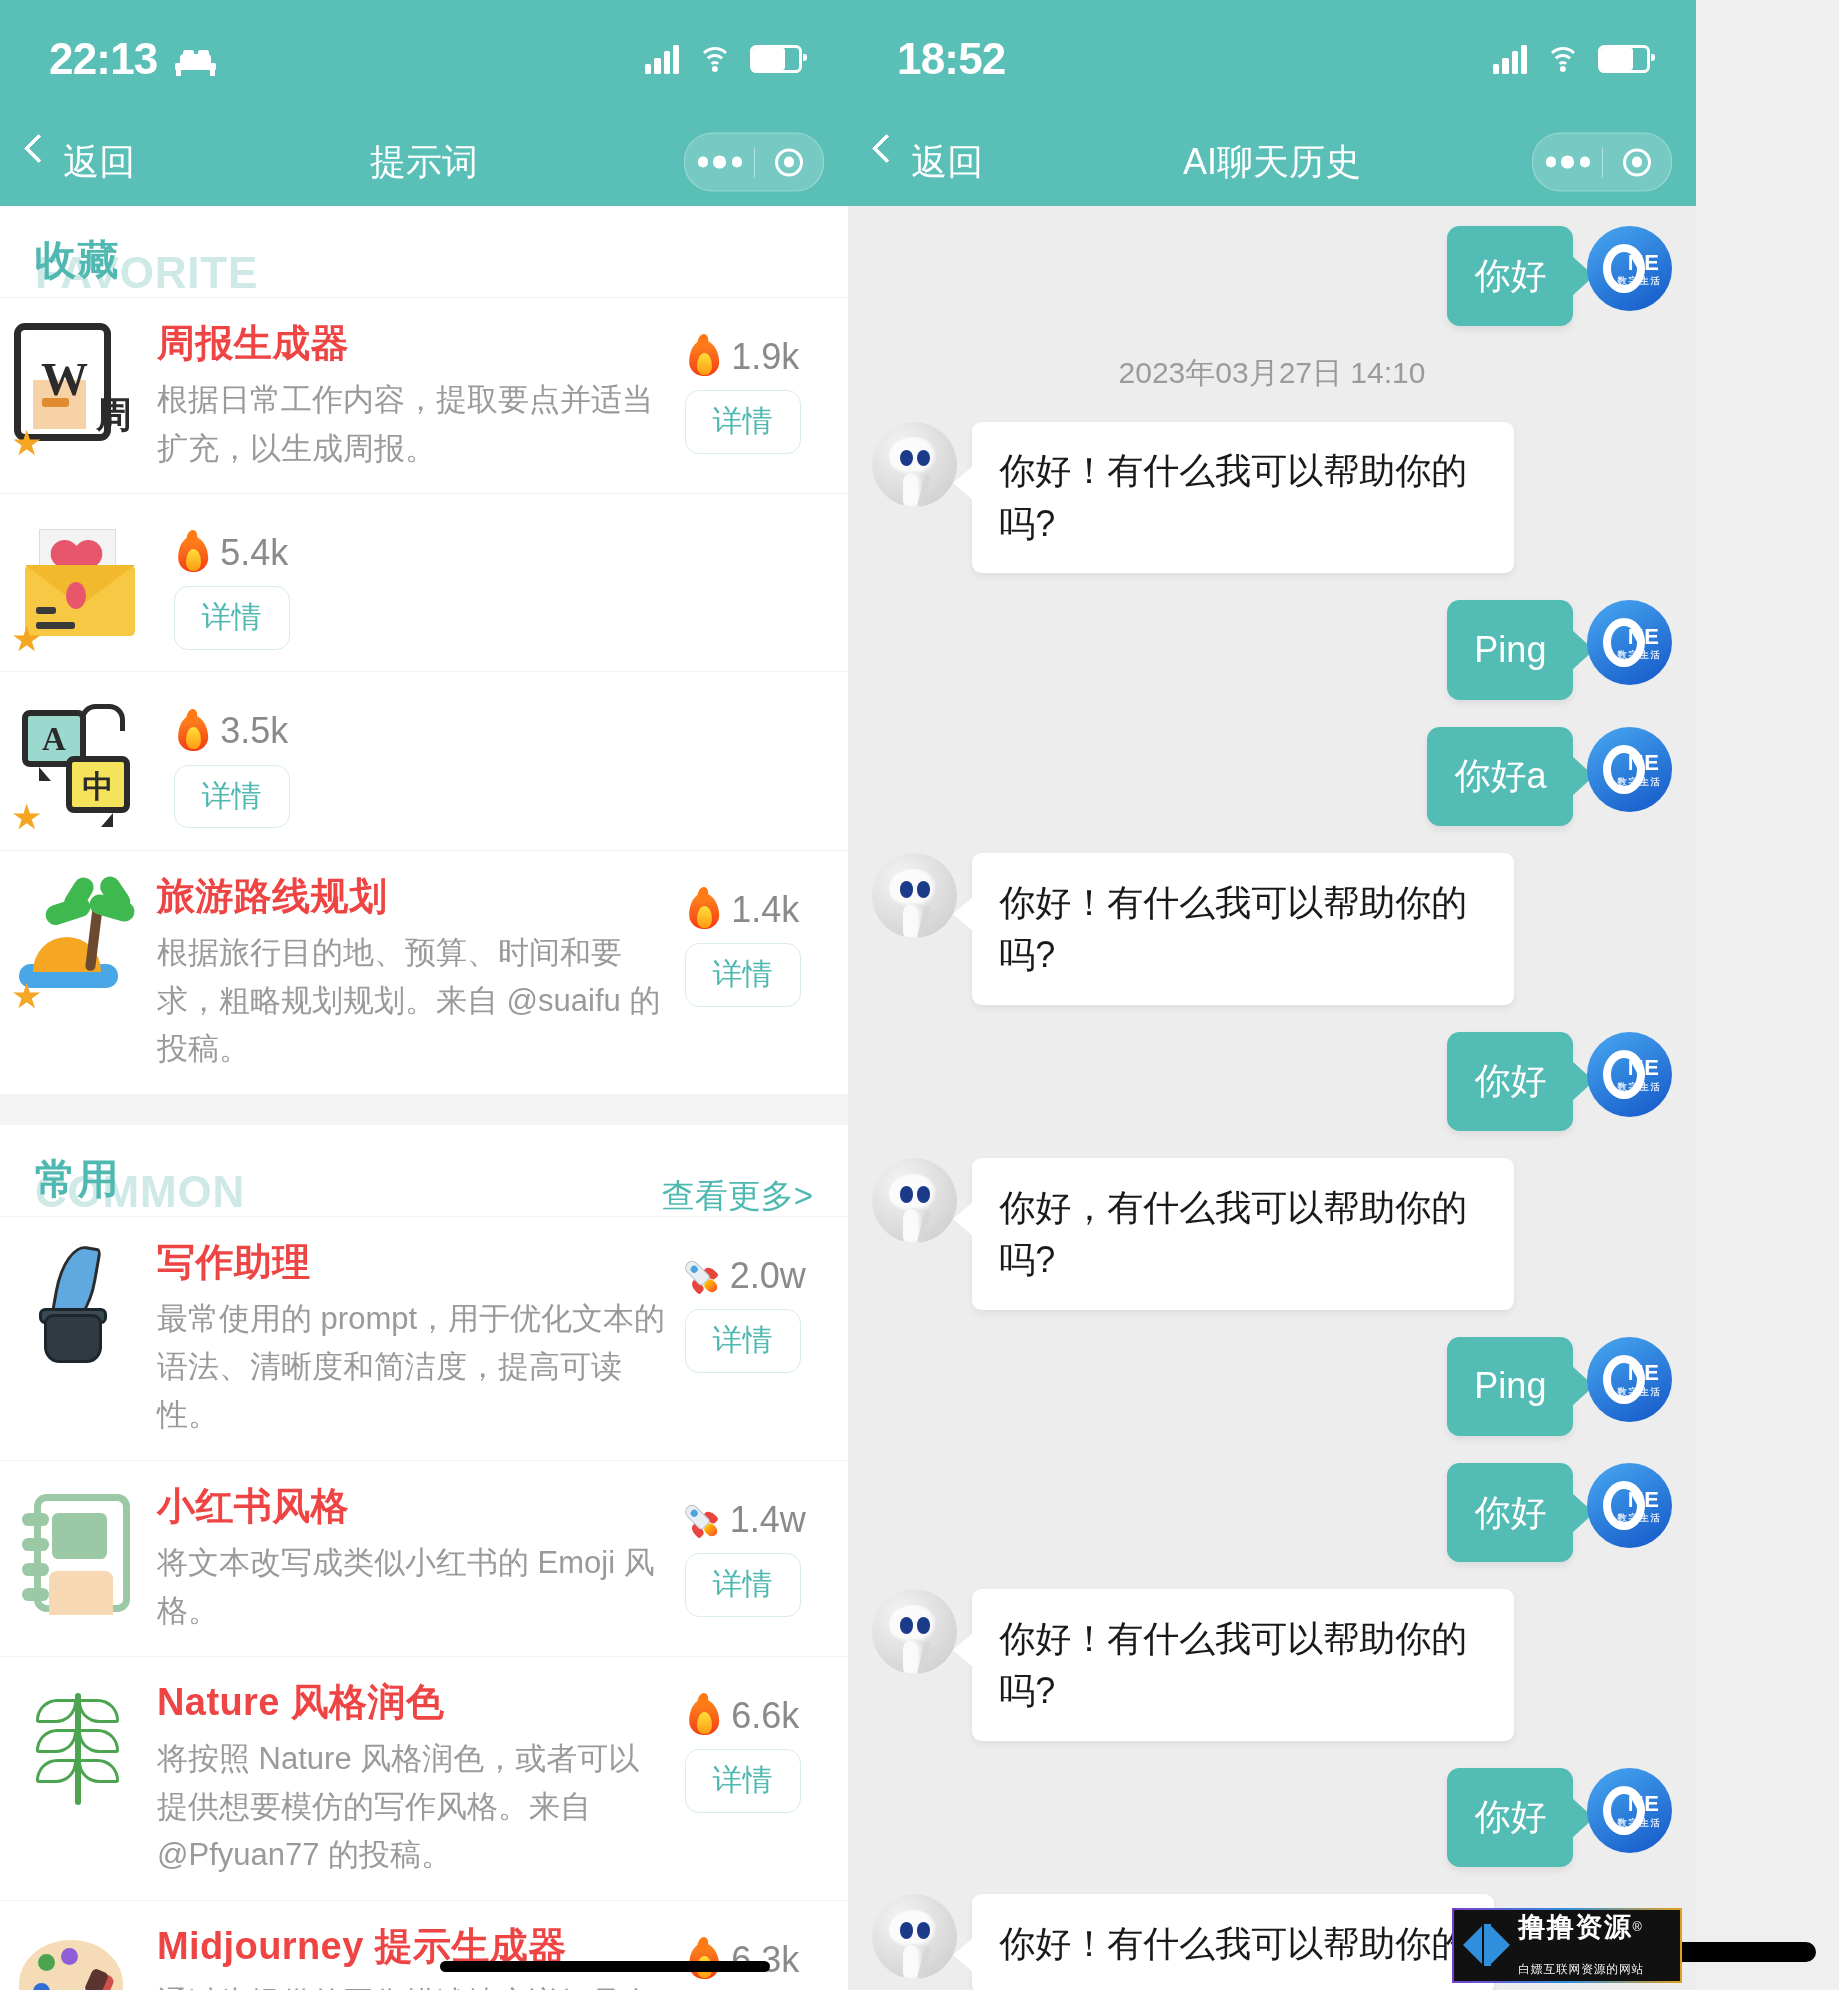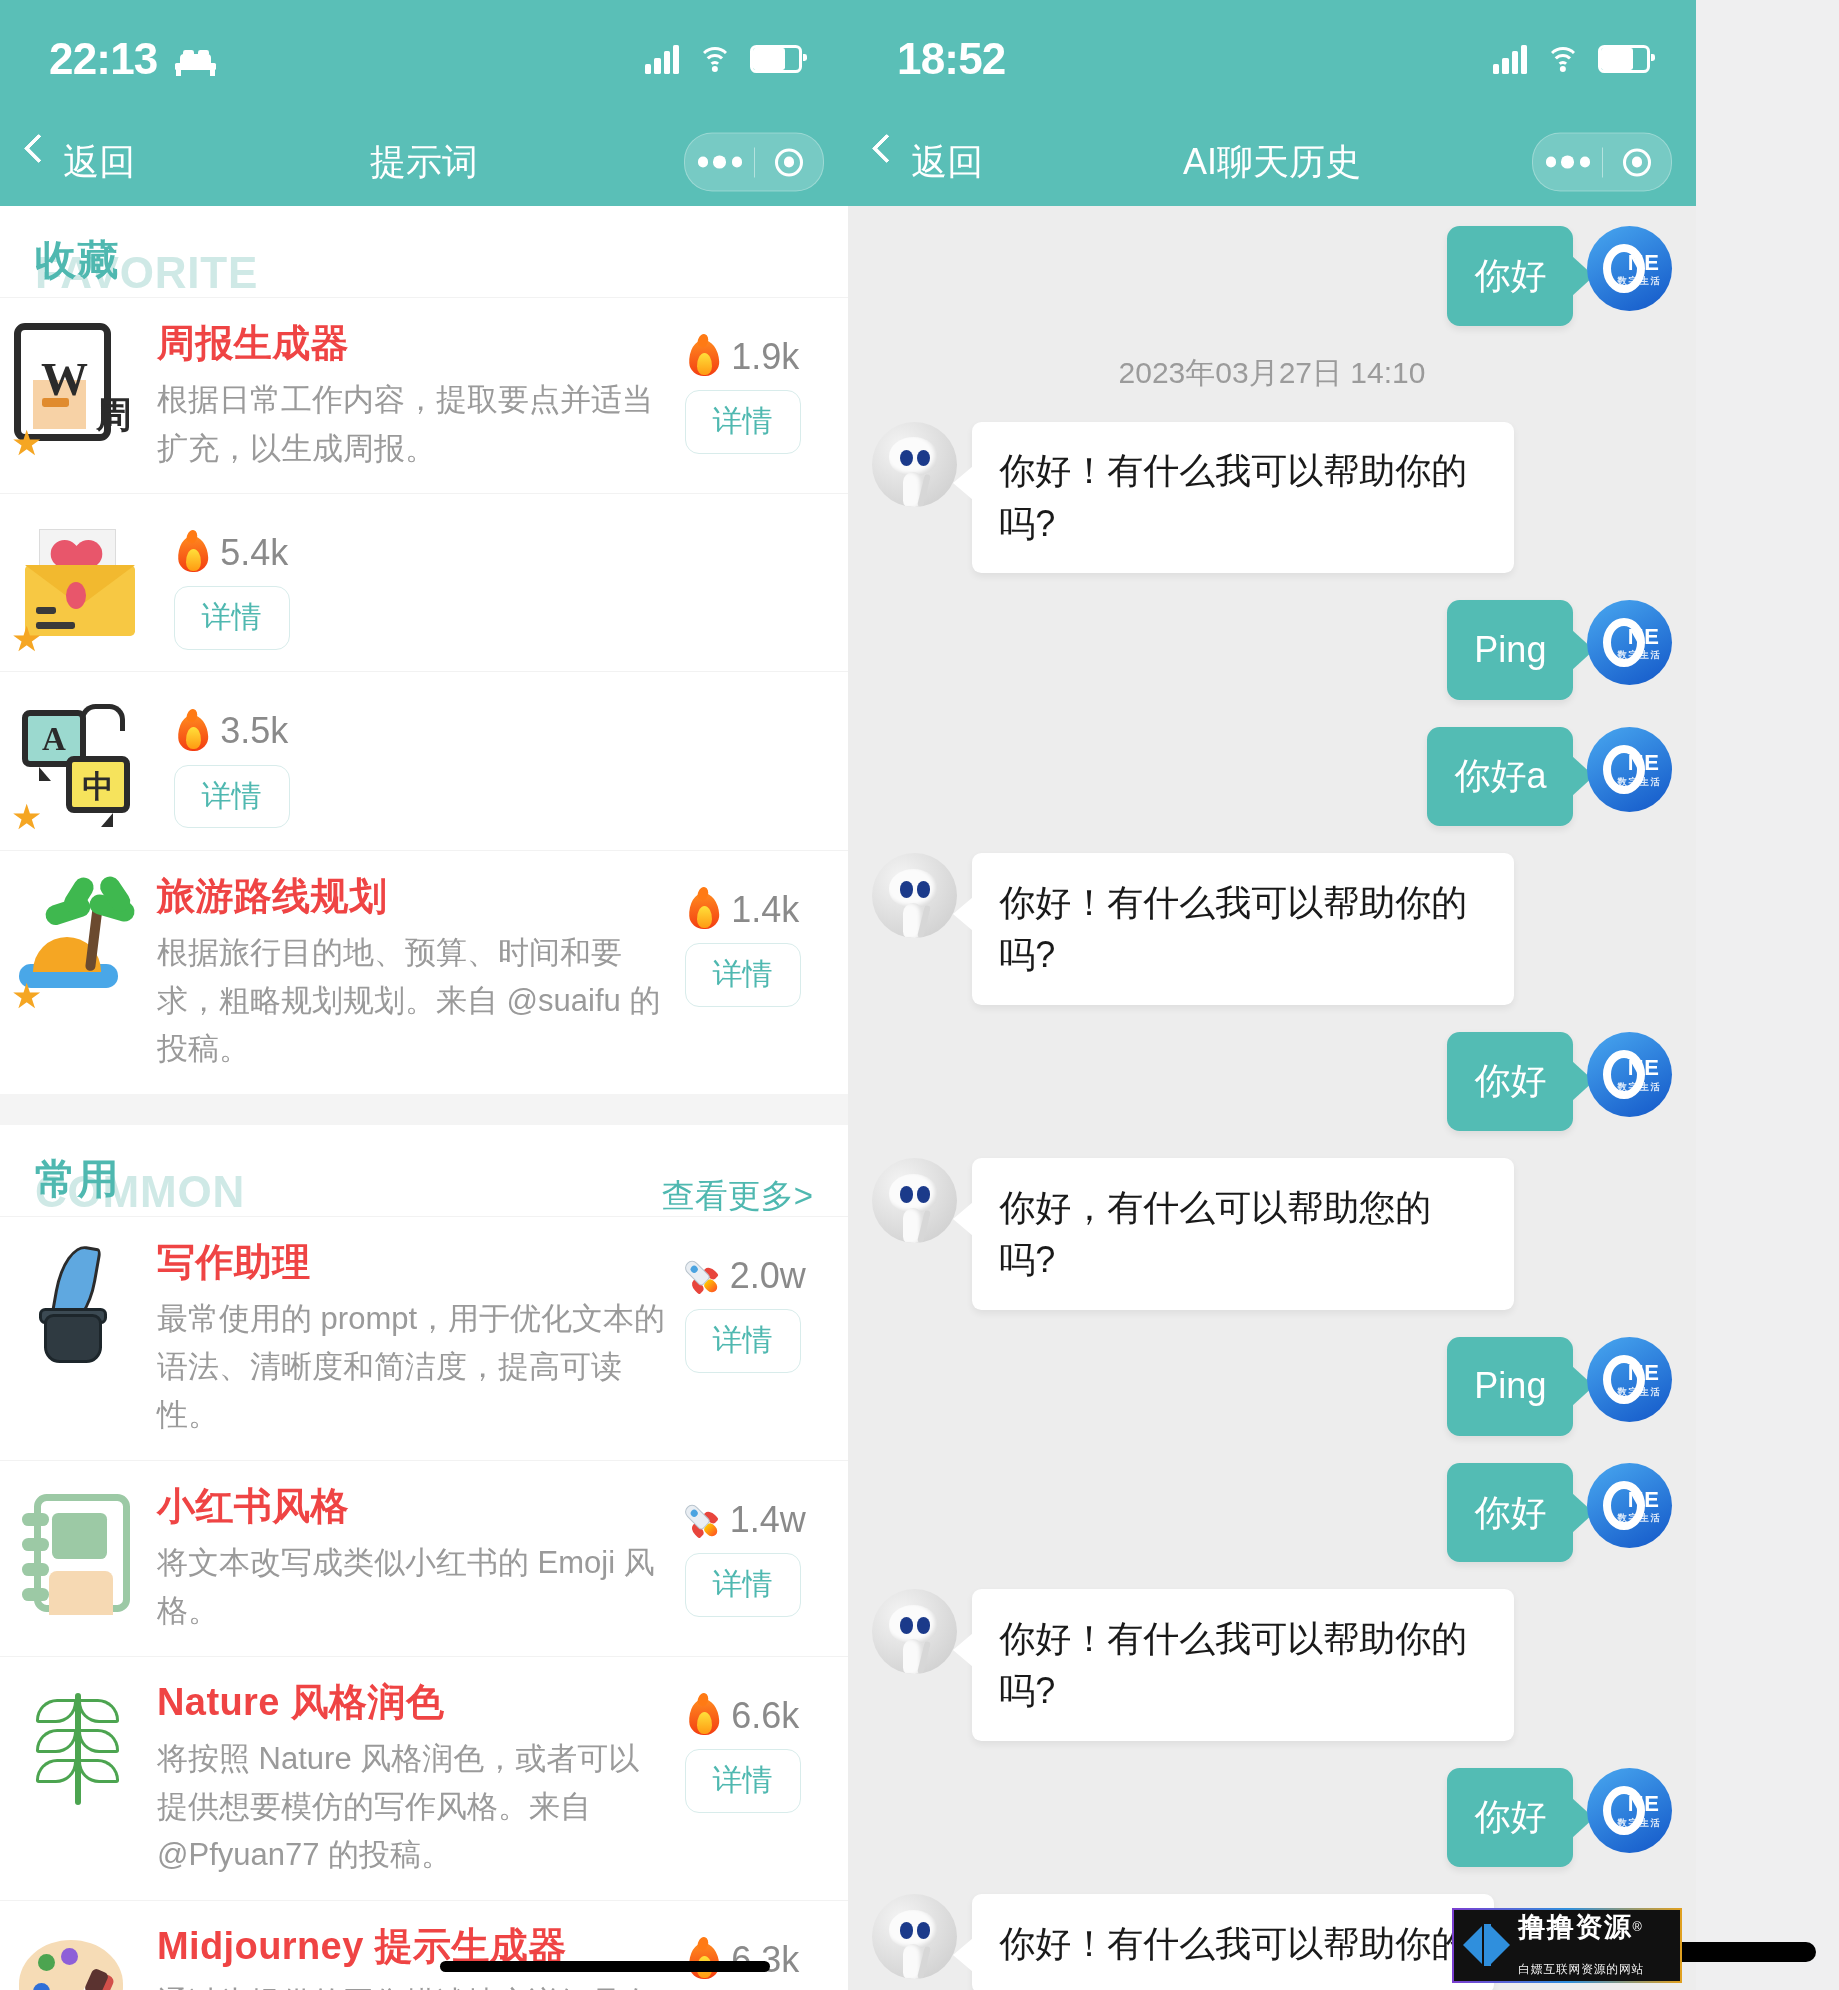--- a/index.html
+++ b/index.html
@@ -631,21 +631,21 @@
           </span>
         </div>
         <div class="msg">
           <span class="avatar-bot">
             <i class="head"></i>
             <i class="eye l"></i>
             <i class="eye r"></i>
             <i class="body"></i>
             <i class="arm"></i>
           </span>
-          <div class="bubble in">你好，有什么可以帮助您的吗?</div>
+          <div class="bubble in">你好，有什么我可以帮助你的吗?</div>
         </div>
         <div class="msg me">
           <div class="bubble out">Ping</div>
           <span class="avatar-one">
             <i class="ring"></i>
             <b class="ne">NE</b>
             <b class="sub">数字生活</b>
           </span>
         </div>
         <div class="msg me">

